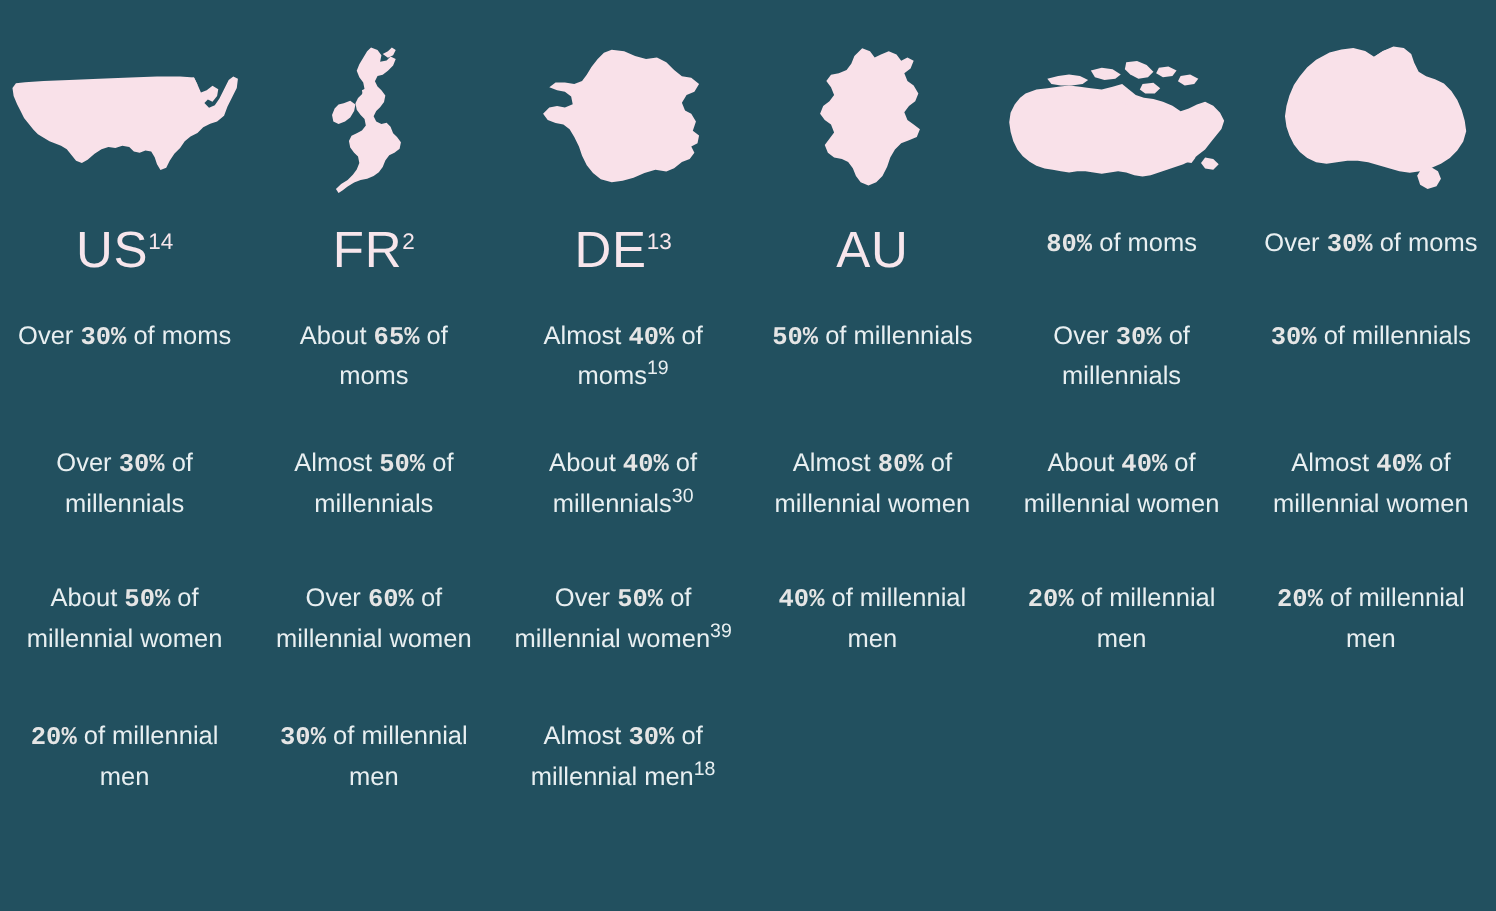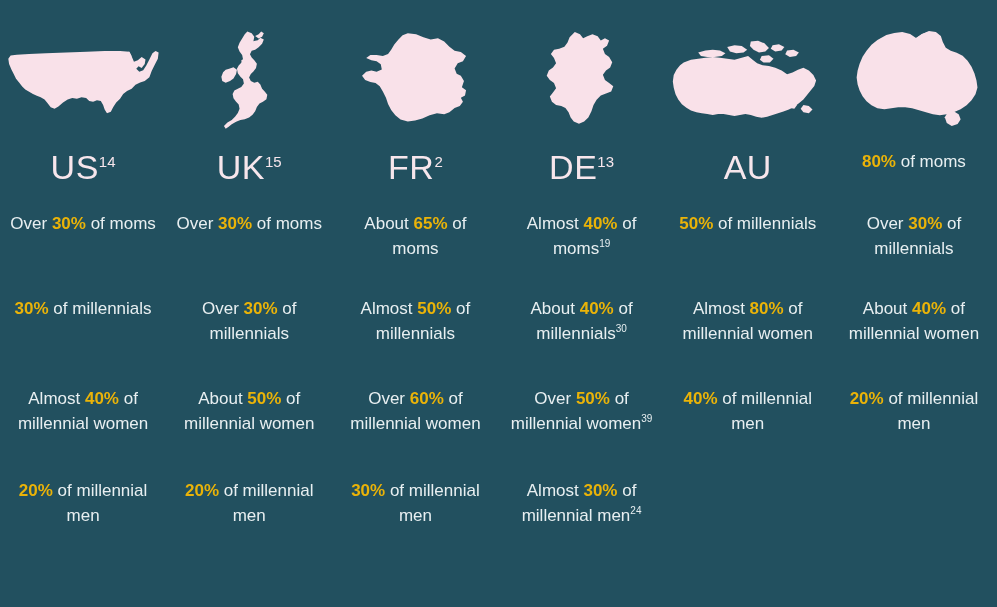--- a/index.html
+++ b/index.html
@@ -77,24 +77,25 @@
   }
   .stat {
     font-size: 17px;
     line-height: 1.46;
     color: #e8eff1;
     font-weight: 400;
     max-width: 100%;
   }
   .stat b {
     font-weight: 700;
-    color: #eab308;
+    color: #e5e5e5;
+    font-family: Liberation Mono, monospace;
   }
   .stat sup {
-    font-size: 10px;
+    font-size: 13px;
     vertical-align: super;
     line-height: 0;
     font-weight: 400;
   }
   .row-men .stat { white-space: normal; }
 </style>
 </head>
 <body>
 
 <div class="board">
@@ -152,25 +153,20 @@
     </svg>
   </div>
 
   <div class="code-cell">
     <div class="code">
       <span>US</span><sup>14</sup>
     </div>
   </div>
   <div class="code-cell">
     <div class="code">
-      <span>UK</span><sup>15</sup>
-    </div>
-  </div>
-  <div class="code-cell">
-    <div class="code">
       <span>FR</span><sup>2</sup>
     </div>
   </div>
   <div class="code-cell">
     <div class="code">
       <span>DE</span><sup>13</sup>
     </div>
   </div>
   <div class="code-cell">
     <div class="code">
@@ -241,16 +237,16 @@
   <div class="stat-cell row-men">
       <div class="stat"><b>20%</b> of millennial men</div>
     </div>
   <div class="stat-cell row-men">
       <div class="stat"><b>20%</b> of millennial men</div>
     </div>
   <div class="stat-cell row-men">
       <div class="stat"><b>30%</b> of millennial men</div>
     </div>
   <div class="stat-cell row-men">
-      <div class="stat">Almost <b>30%</b> of millennial men<sup>24</sup></div>
+      <div class="stat">Almost <b>30%</b> of millennial men<sup>18</sup></div>
     </div>
 
 </div>
 
 </body></html>

